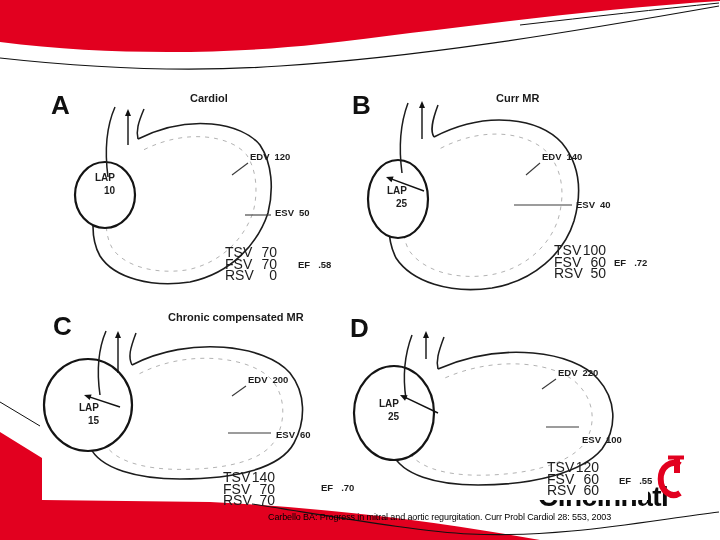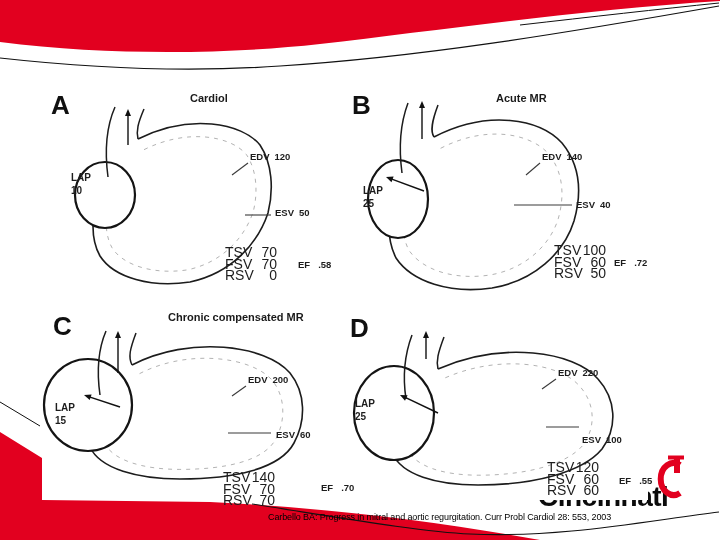--- a/index.html
+++ b/index.html
@@ -7,21 +7,21 @@
          font-family:"Liberation Sans",sans-serif;}
   .swoosh{position:absolute;left:0;pointer-events:none;}
   .swoosh.top{top:0;}
   .swoosh.bottom{top:400px;}
   .figure-box{position:absolute;left:42px;top:72px;width:606px;height:428px;background:#ffffff;z-index:2;}
   .panel{position:absolute;}
   .panel svg{position:absolute;left:0;top:0;overflow:visible;}
   .lbl{position:absolute;color:#1d1d1d;white-space:nowrap;}
   .ltr{font-size:26px;font-weight:bold;color:#101010;letter-spacing:1px;}
   .ptitle{font-size:11px;font-weight:bold;color:#1a1a1a;}
-  .lap{width:44px;text-align:left;font-size:10px;font-weight:bold;line-height:13px;}
+  .lap{width:44px;text-align:right;font-size:10px;font-weight:bold;line-height:13px;}
   .lap span{display:block;}
   .kv{font-size:9.5px;font-weight:bold;}
   .kv .v{margin-left:5px;}
   .vol{font-size:14px;font-weight:normal;line-height:11.5px;}
   .vrow .vl{display:inline-block;width:27px;}
   .vrow .vv{display:inline-block;width:25px;text-align:right;}
   .ef .v{margin-left:8px;}
   .citation{position:absolute;left:268px;top:512px;z-index:5;font-size:9px;color:#000;
             letter-spacing:-0.1px;white-space:nowrap;text-align:right;}
   .uc-wordmark{position:absolute;left:538px;top:481px;z-index:1;font-size:28px;font-weight:bold;
@@ -102,21 +102,21 @@
           <path class="aorta" d="M 60,86 C 56,56 60,32 66,16"></path>
           <path class="aorta" d="M 96,18 C 90,34 88,44 92,50"></path>
           <line class="arr" x1="80" y1="52" x2="80.0" y2="18.0"></line>
           <polygon class="arrhead" points="80.0,14.0 83.0,21.0 77.0,21.0"></polygon>
           <line class="arr" x1="82" y1="104" x2="47.8" y2="91.4"></line>
           <polygon class="arrhead" points="44.0,90.0 51.6,89.6 49.5,95.2"></polygon>
           <line class="ptr" x1="198" y1="76" x2="184" y2="88"></line>
           <line class="ptr" x1="172" y1="118" x2="230" y2="118"></line>
         </svg>
     <div class="lbl ltr" style="left: 10px; top: 3px;">B</div>
-    <div class="lbl ptitle" style="left: 154px; top: 5px;">Acute MR</div>
+    <div class="lbl ptitle" style="left: 154px; top: 5px;">Curr MR</div>
     <div class="lbl lap" style="left: 21px; top: 97px;">
       <span>LAP</span>
       <span>25</span>
     </div>
     <div class="lbl kv edv" style="left: 200px; top: 64px;">
       <span>EDV</span><span class="v">140</span>
     </div>
     <div class="lbl kv esv" style="left: 234px; top: 112px;">
       <span>ESV</span><span class="v">40</span>
     </div>

